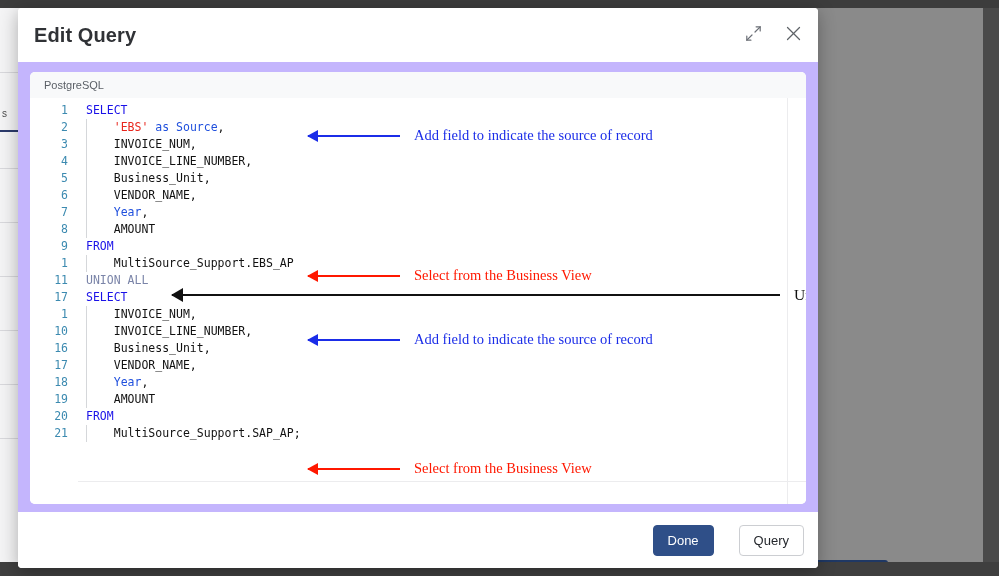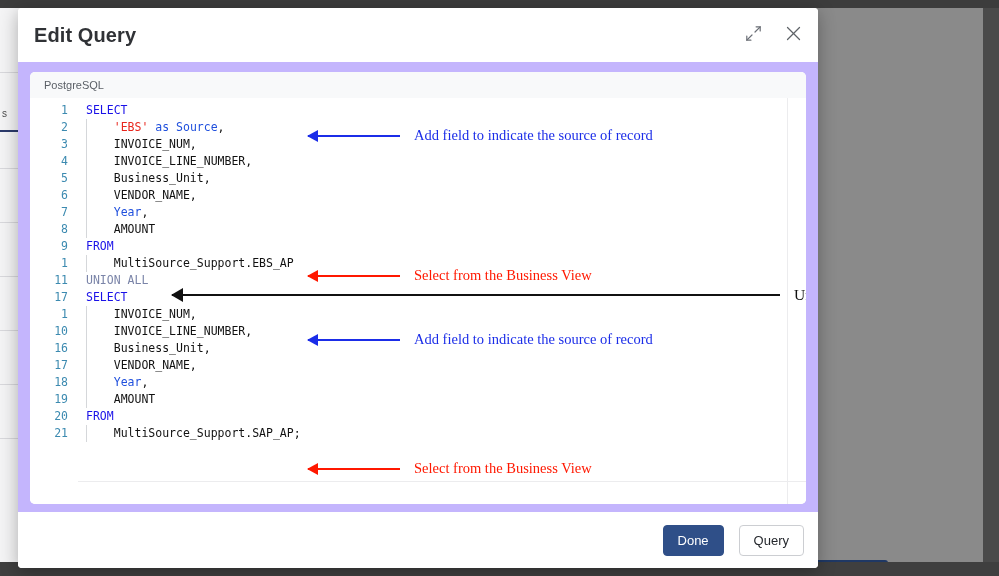--- a/index.html
+++ b/index.html
@@ -310,21 +310,21 @@
   }
   .btn-primary {
     background: #2f4f88;
     border: 1px solid #2f4f88;
     color: #ffffff;
   }
   #footer-right {
     margin-left: auto;
     display: flex;
     align-items: center;
-    gap: 15px;
+    gap: 25px;
   }
 </style>
 </head>
 <body>
 
 <div id="bg-page">
   <div id="bg-topbar"></div>
   <div id="bg-left-rail"></div>
   <div id="bg-left-panel">
     <div class="bg-left-line" style="top:64px"></div>

